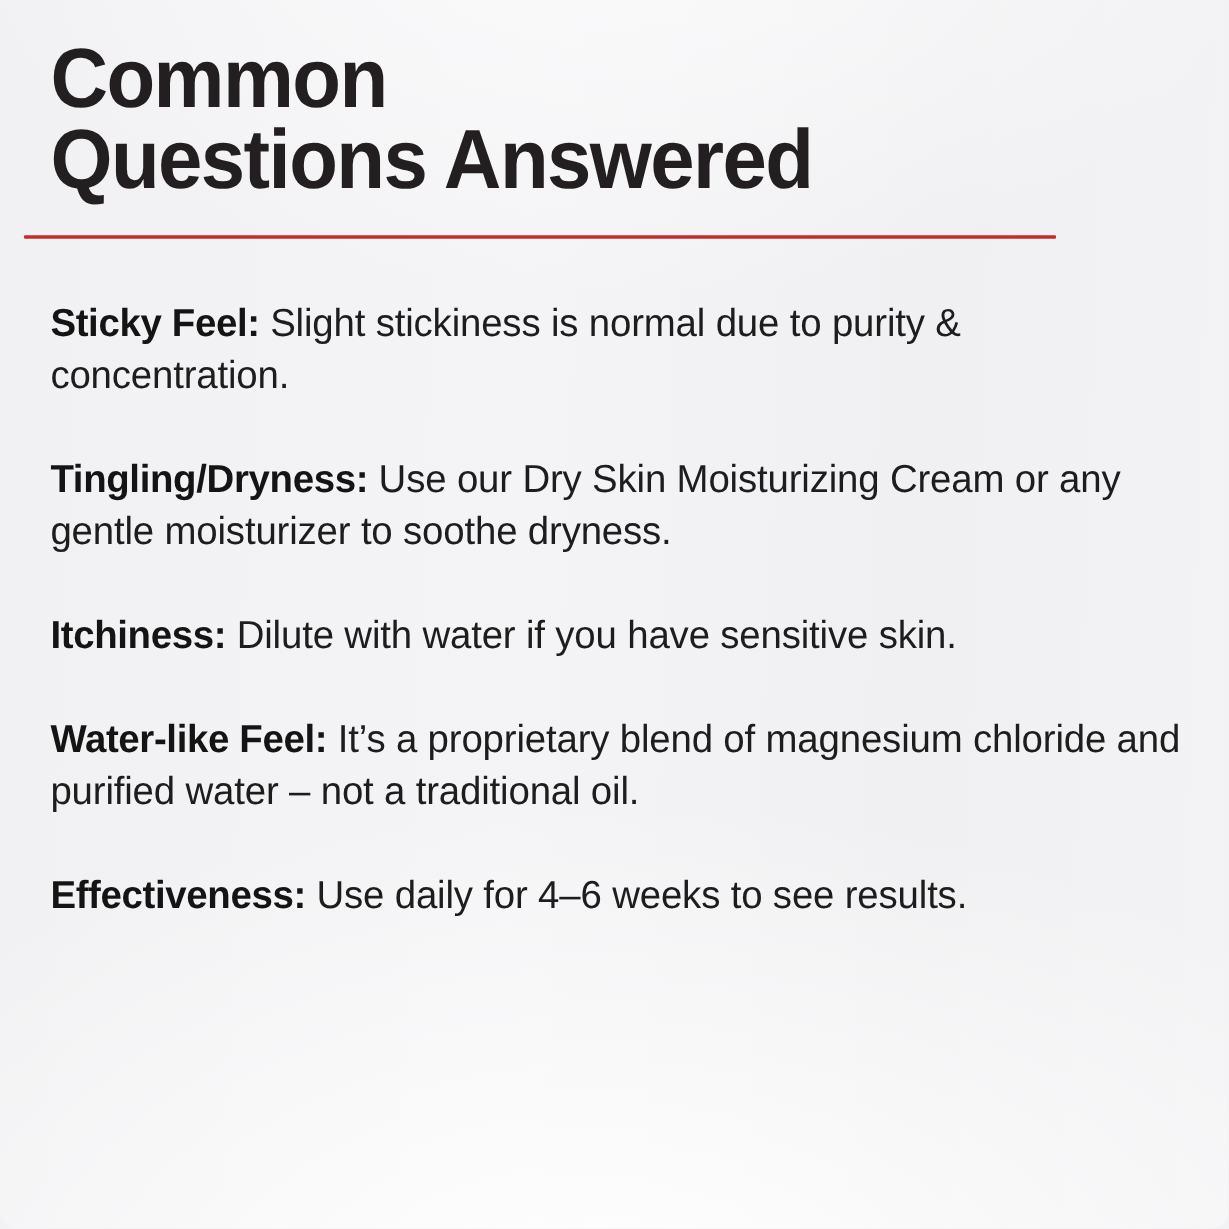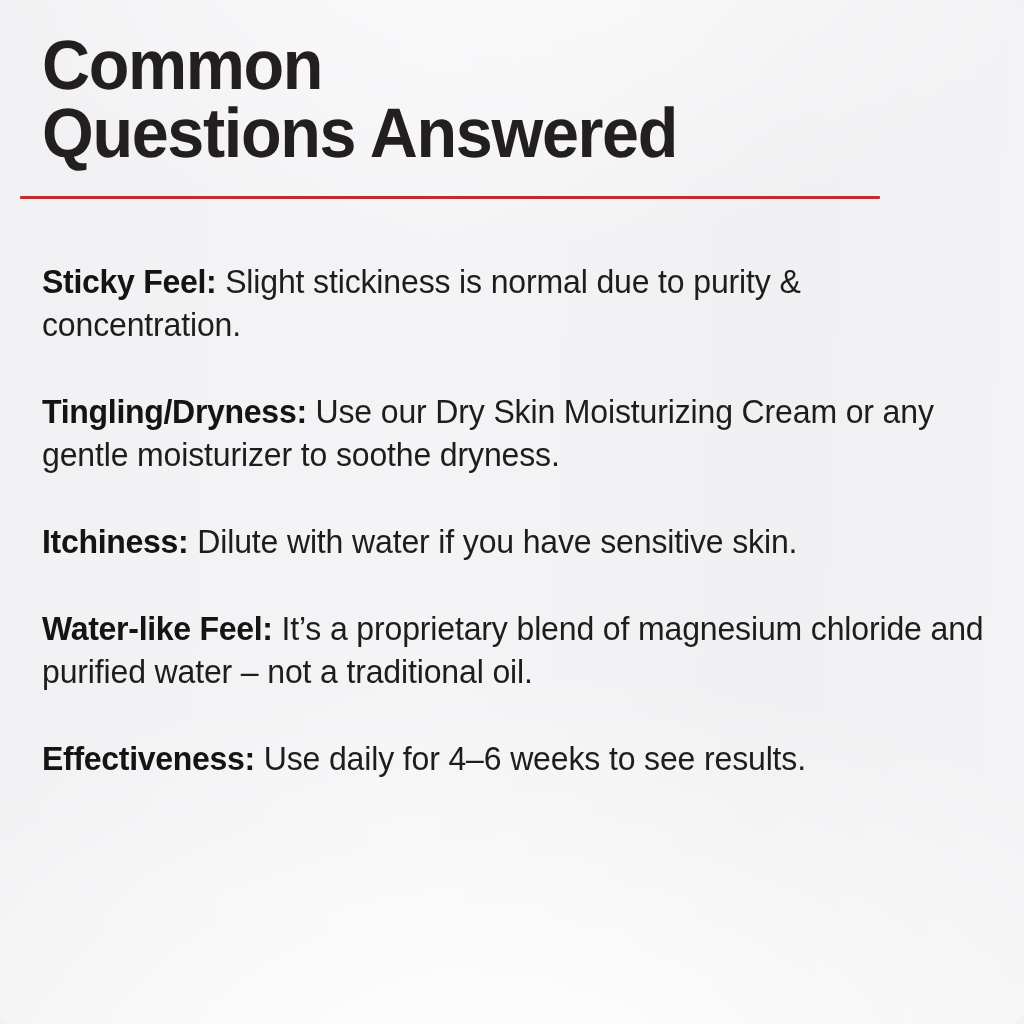--- a/index.html
+++ b/index.html
@@ -59,21 +59,21 @@
     width: 860px;
     height: 3px;
     background: #c42b2e;
     border-radius: 1px;
   }
 
   
   .faq-list {
     position: absolute;
     left: 42px;
-    top: 261px;
+    top: 248px;
     width: 975px;
   }
   .faq-item {
     margin: 0 0 44px 0;
     color: #1d1d1d;
     font-family: "Liberation Sans", sans-serif;
     font-weight: 400;
     font-size: 32.5px;
     line-height: 43px;
     letter-spacing: -0.15px;

